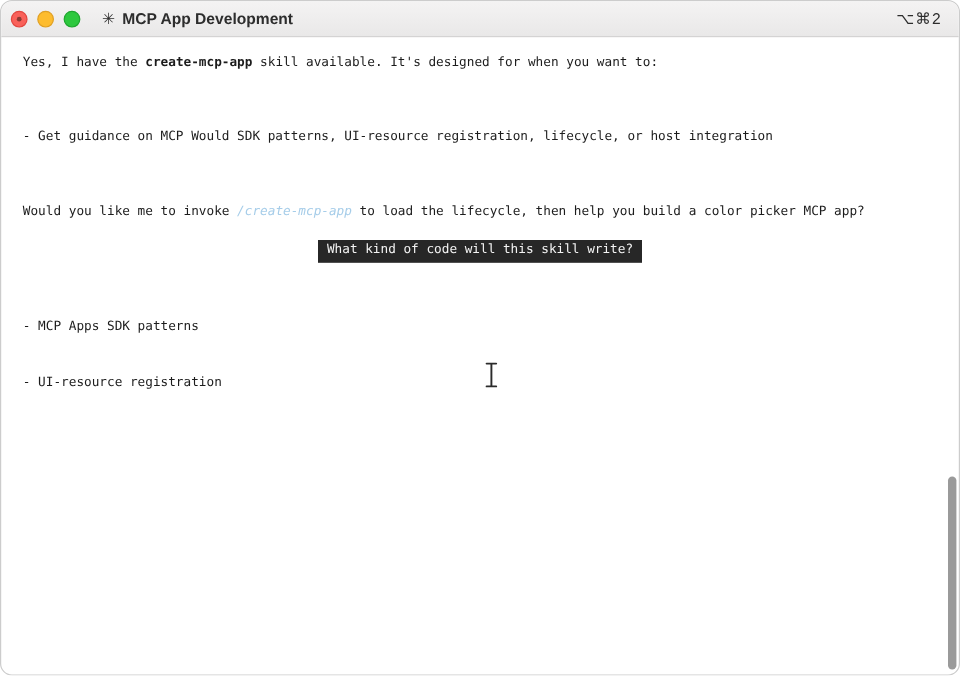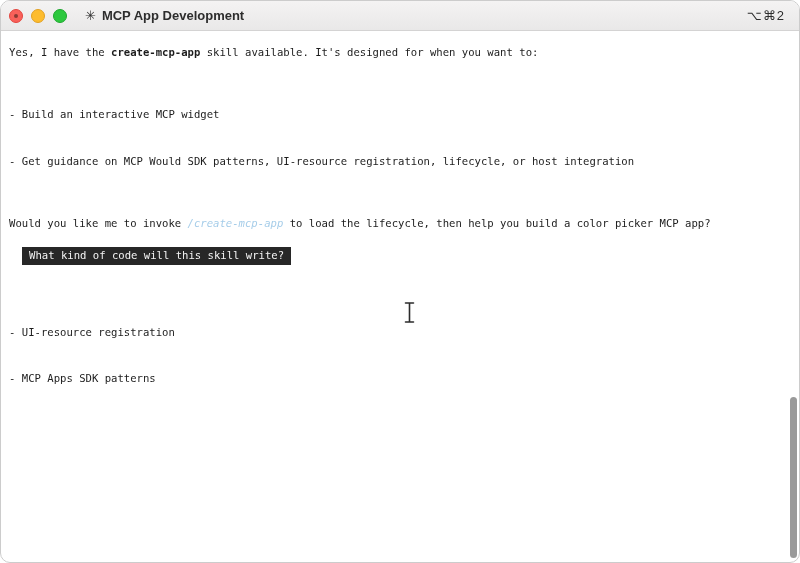--- a/index.html
+++ b/index.html
@@ -31,35 +31,35 @@
   .tl.green{background:#2dc83e;border:0.5px solid #1fa62f;}
   .title{margin-left:18px;font-size:13px;font-weight:bold;color:#2d2d2d;display:flex;align-items:center;gap:6px;white-space:nowrap;}
   .shortcut{margin-left:auto;font-size:13px;color:#2d2d2d;letter-spacing:1px;}
   
   .content{
     padding:14px 8px 0 8px;
     font-size:10.6px;
     line-height:15.5px;
     color:#1c1c1c;
   }
-  .msg{}
+  .msg{margin-left:10px;}
   .para{white-space:pre-wrap;margin:0 0 15.5px 0;}
   .para:last-child{margin-bottom:15.5px;}
   .bullets div{white-space:pre;}
   .b{font-weight:bold;}
   .slash-cmd{color:#a6cde9;font-style:italic;}
   .user-q{
     display:inline-block;
     background:#272727;
     color:#f4f4f4;
     padding:1px 7px 2px 7px;
     margin:0 0 15.5px 0;
     white-space:pre;
   }
-  .uq-wrap{margin:13px;}
+  .uq-wrap{margin:0;text-align:center;}
   
   .scrollbar-thumb{
     position:absolute;right:2px;top:396px;
     width:7px;height:161px;
     background:#9a9a9a;border-radius:4px;
   }
   .ibeam{position:absolute;left:402px;top:300px;}
 </style>
 </head>
 <body>
@@ -79,34 +79,33 @@
       <span>MCP App Development</span>
     </div>
     <div class="shortcut">⌥⌘2</div>
   </div>
 
   <div class="content">
 
     <div class="msg">
       <div class="para"><span>Yes, I have the </span><span class="b">create-mcp-app</span><span> skill available. It's designed for when you want to:</span></div>
       <div class="para bullets">
-        <div>- Build an interactive MCP widget</div>
         <div>- Get guidance on MCP Would SDK patterns, UI-resource registration, lifecycle, or host integration</div>
       </div>
       <div class="para"><span>Would you like me to invoke </span><span class="slash-cmd">/create-mcp-app</span><span> to load the lifecycle, then help you build a color picker MCP app?</span></div>
     </div>
 
     <div class="uq-wrap">
       <span class="user-q">What kind of code will this skill write?</span>
     </div>
 
     <div class="msg">
       <div class="para bullets">
+        <div>- MCP Apps SDK patterns</div>
         <div>- UI-resource registration</div>
-        <div>- MCP Apps SDK patterns</div>
         
         
       </div>
 
     </div>
 
   </div>
 
   <div class="scrollbar-thumb"></div>
 

